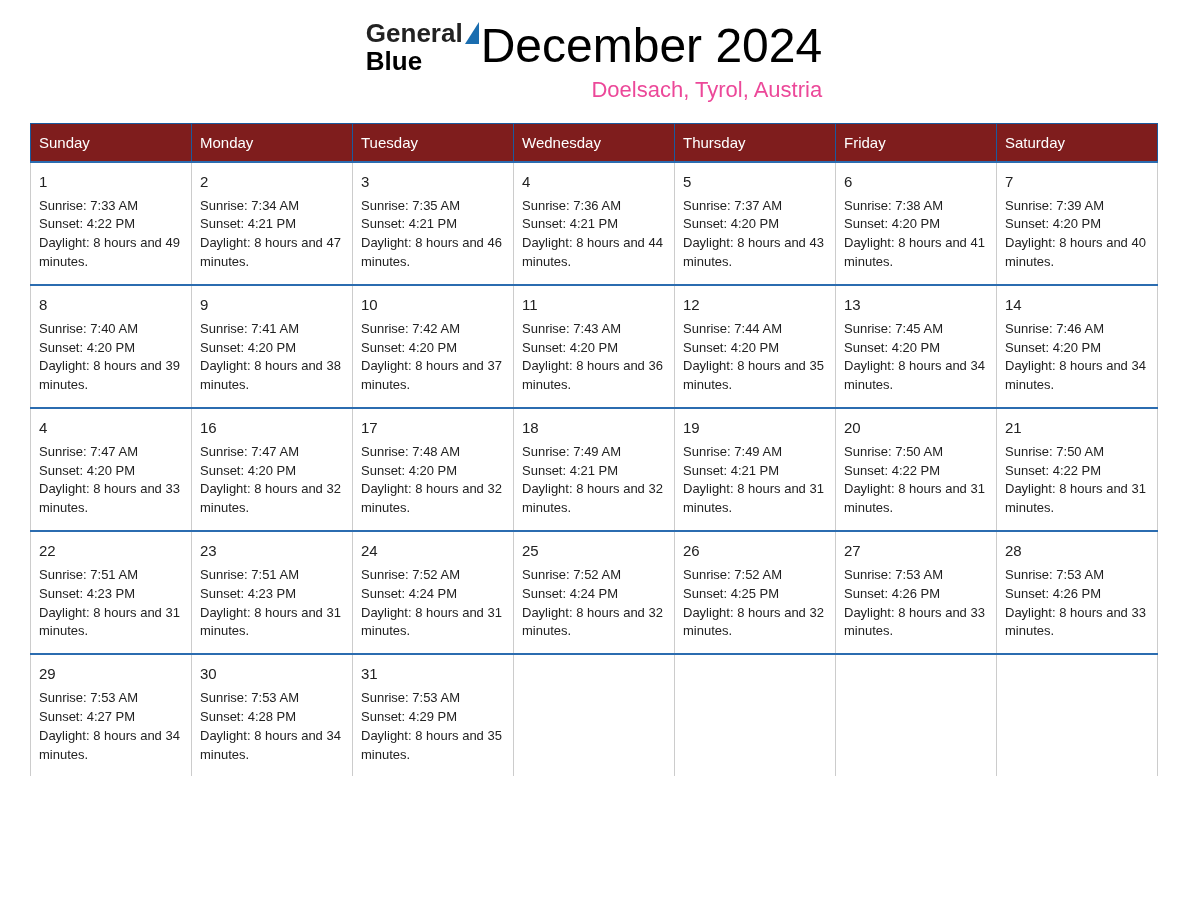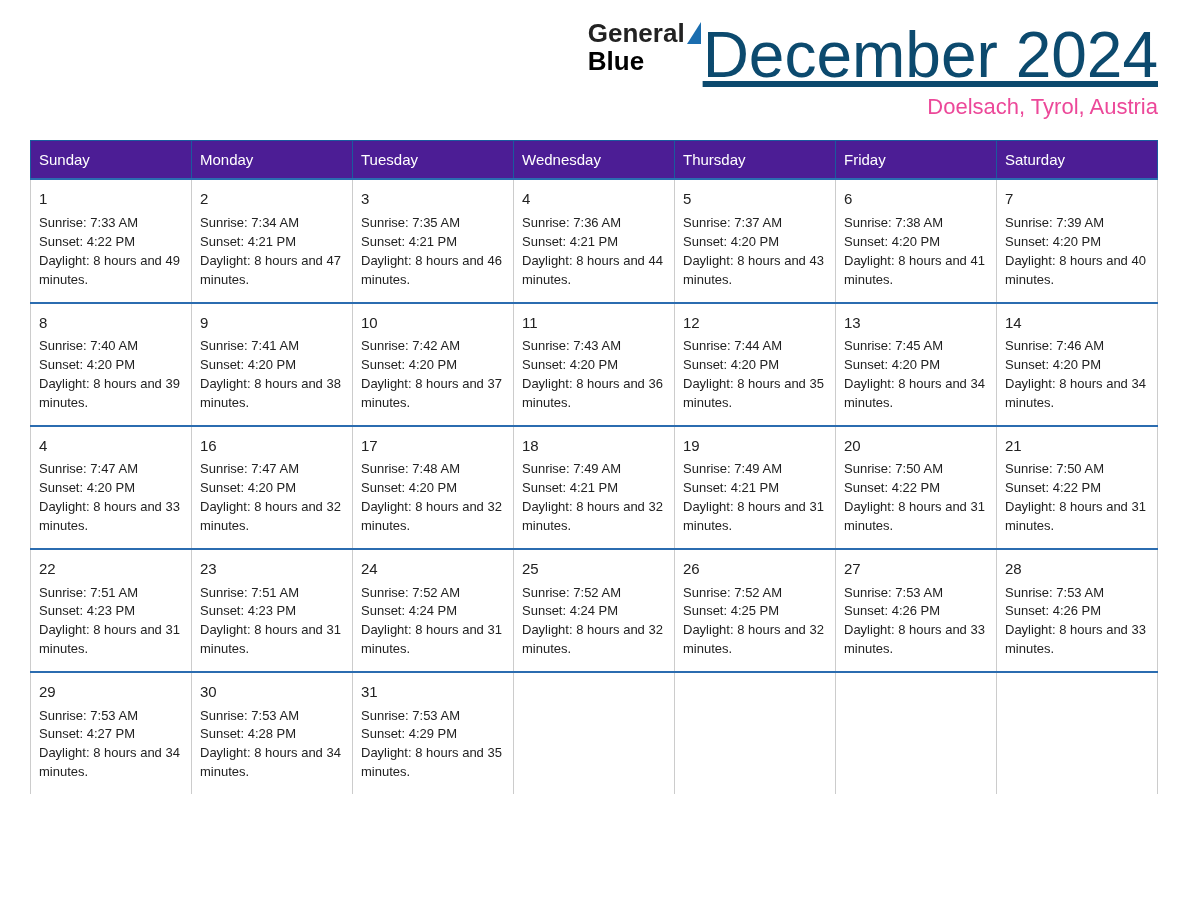--- a/index.html
+++ b/index.html
@@ -6,21 +6,21 @@
     body {
       font-family: Arial, sans-serif;
       background: #fff;
       color: #222;
       width: 1188px;
       min-height: 918px;
       padding: 20px 30px;
     }
     .header {
       display: flex;
-      justify-content: flex-end;
+      justify-content: center;
       align-items: flex-start;
       margin-bottom: 20px;
     }
     .logo {
       display: flex;
       flex-direction: column;
       align-items: flex-start;
     }
     .logo-text {
       display: flex;
@@ -42,38 +42,37 @@
     }
     .logo-blue {
       font-size: 26px;
       font-weight: bold;
       color: #000000;
     }
     .title-block {
       text-align: right;
     }
     .main-title {
-      font-size: 64px;
+      font-size: 48px;
       font-weight: normal;
-      color: #0c4a6e;
+      color: #000000;
       line-height: 1.1;
-      text-decoration: underline;
     }
     .subtitle {
       font-size: 22px;
       color: #ec4899;
       margin-top: 4px;
     }
     table {
       width: 100%;
       border-collapse: collapse;
       table-layout: fixed;
     }
     thead tr th {
-      background-color: #4c1d95;
+      background-color: #7f1d1d;
       color: #fff;
       font-size: 15px;
       font-weight: normal;
       padding: 10px 8px;
       text-align: left;
       border: 1px solid #1a5a9e;
     }
     tbody tr td {
       vertical-align: top;
       padding: 8px 8px 12px 8px;

